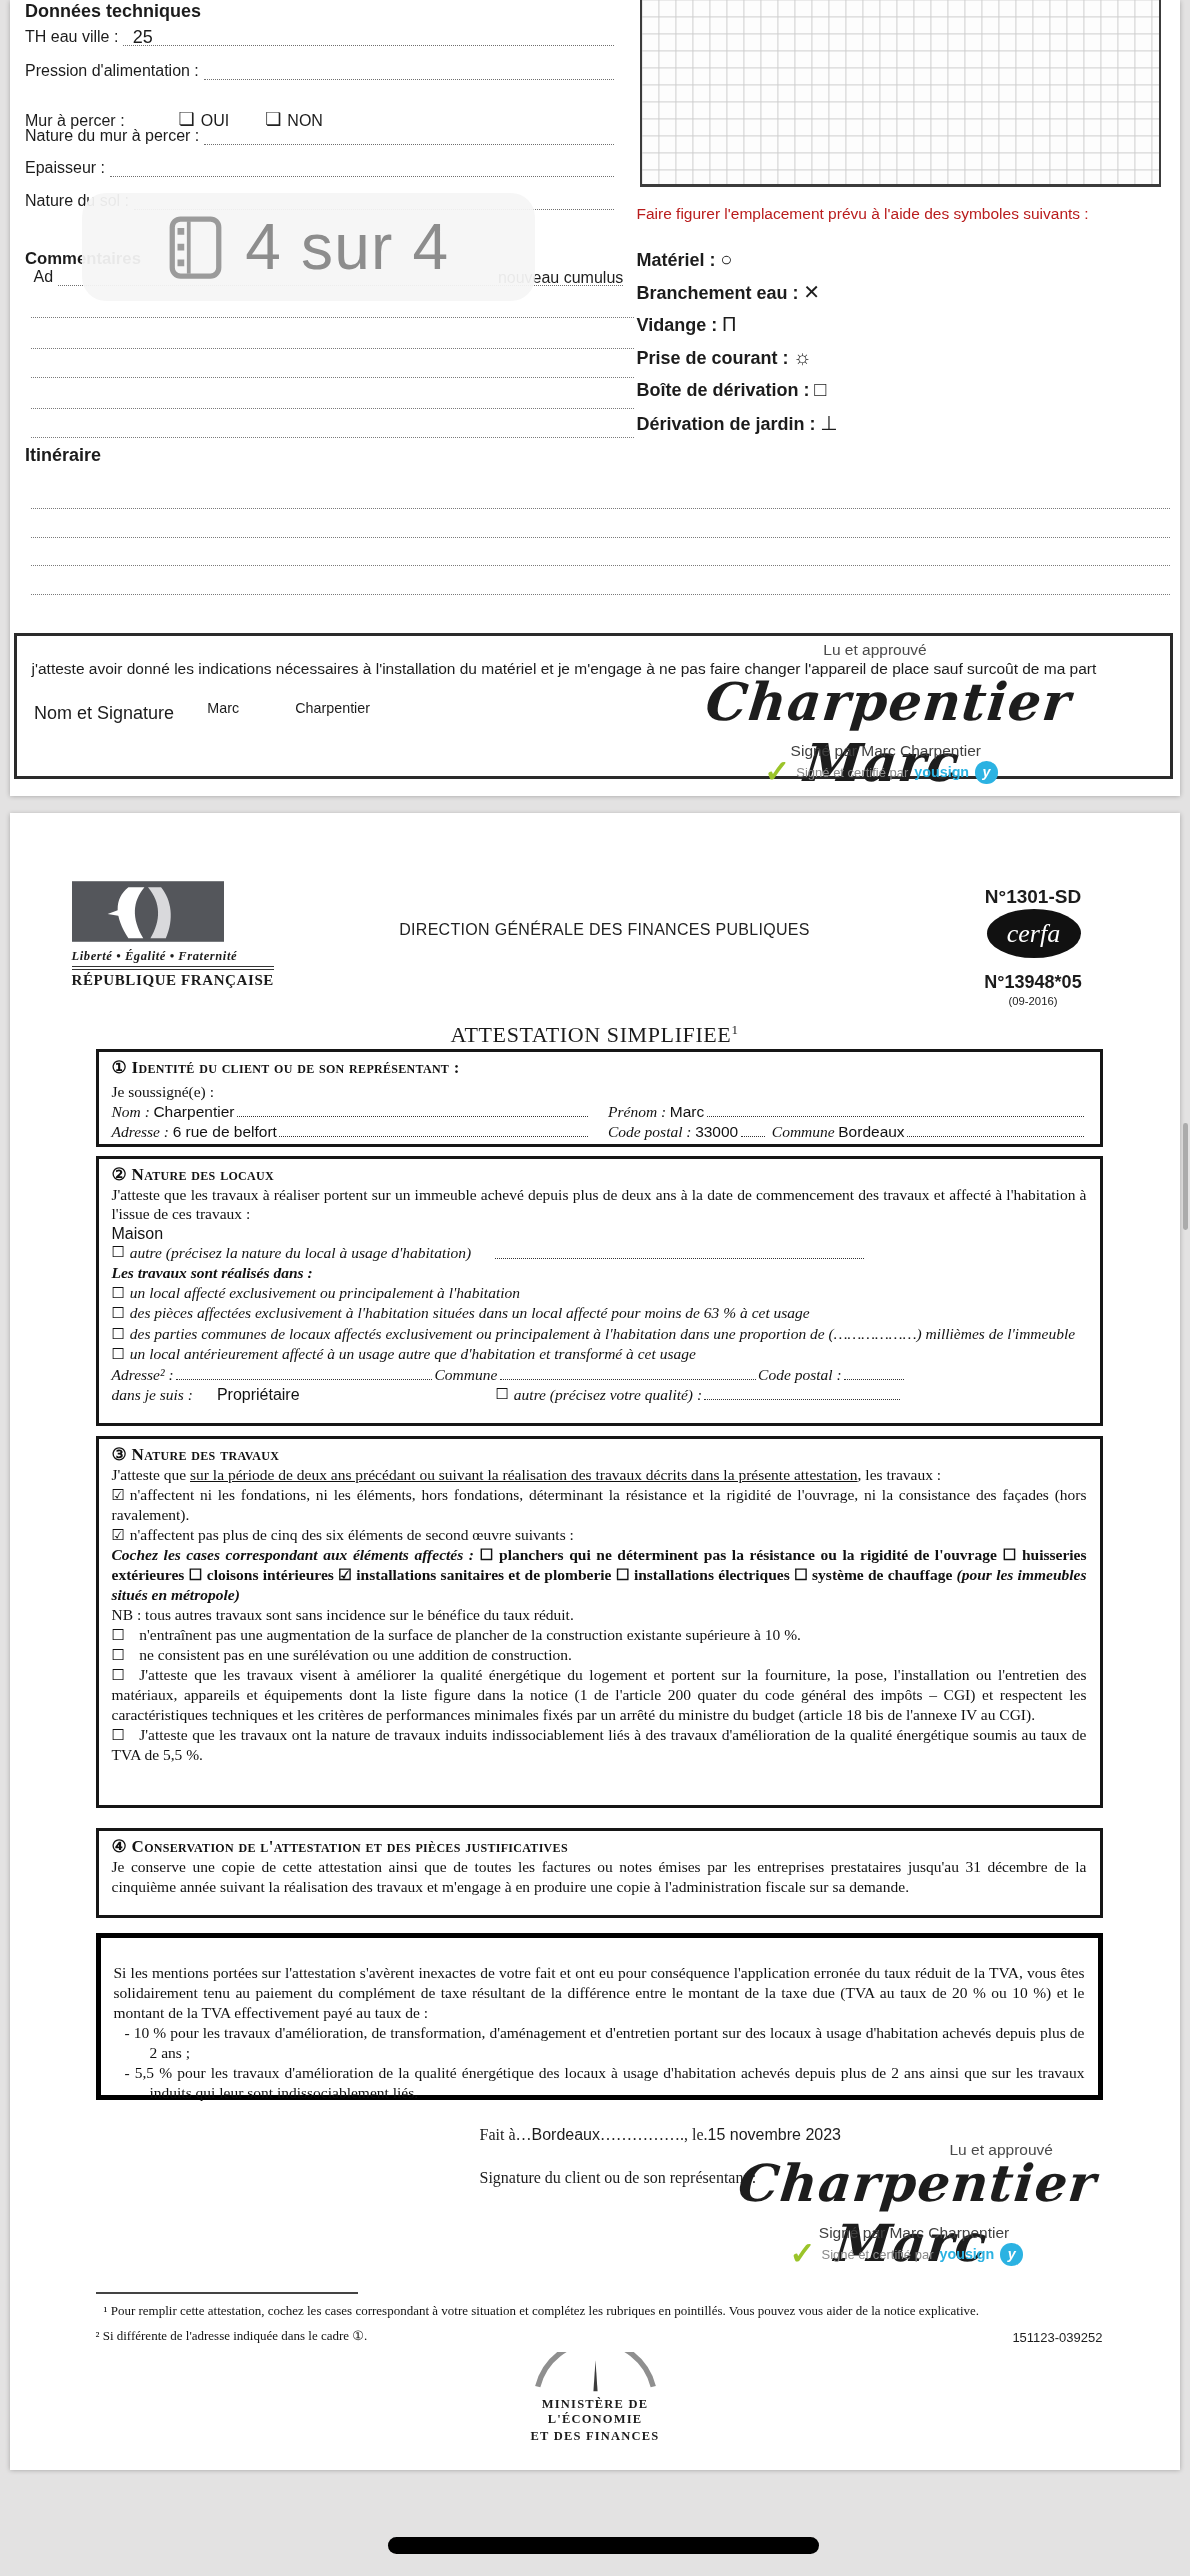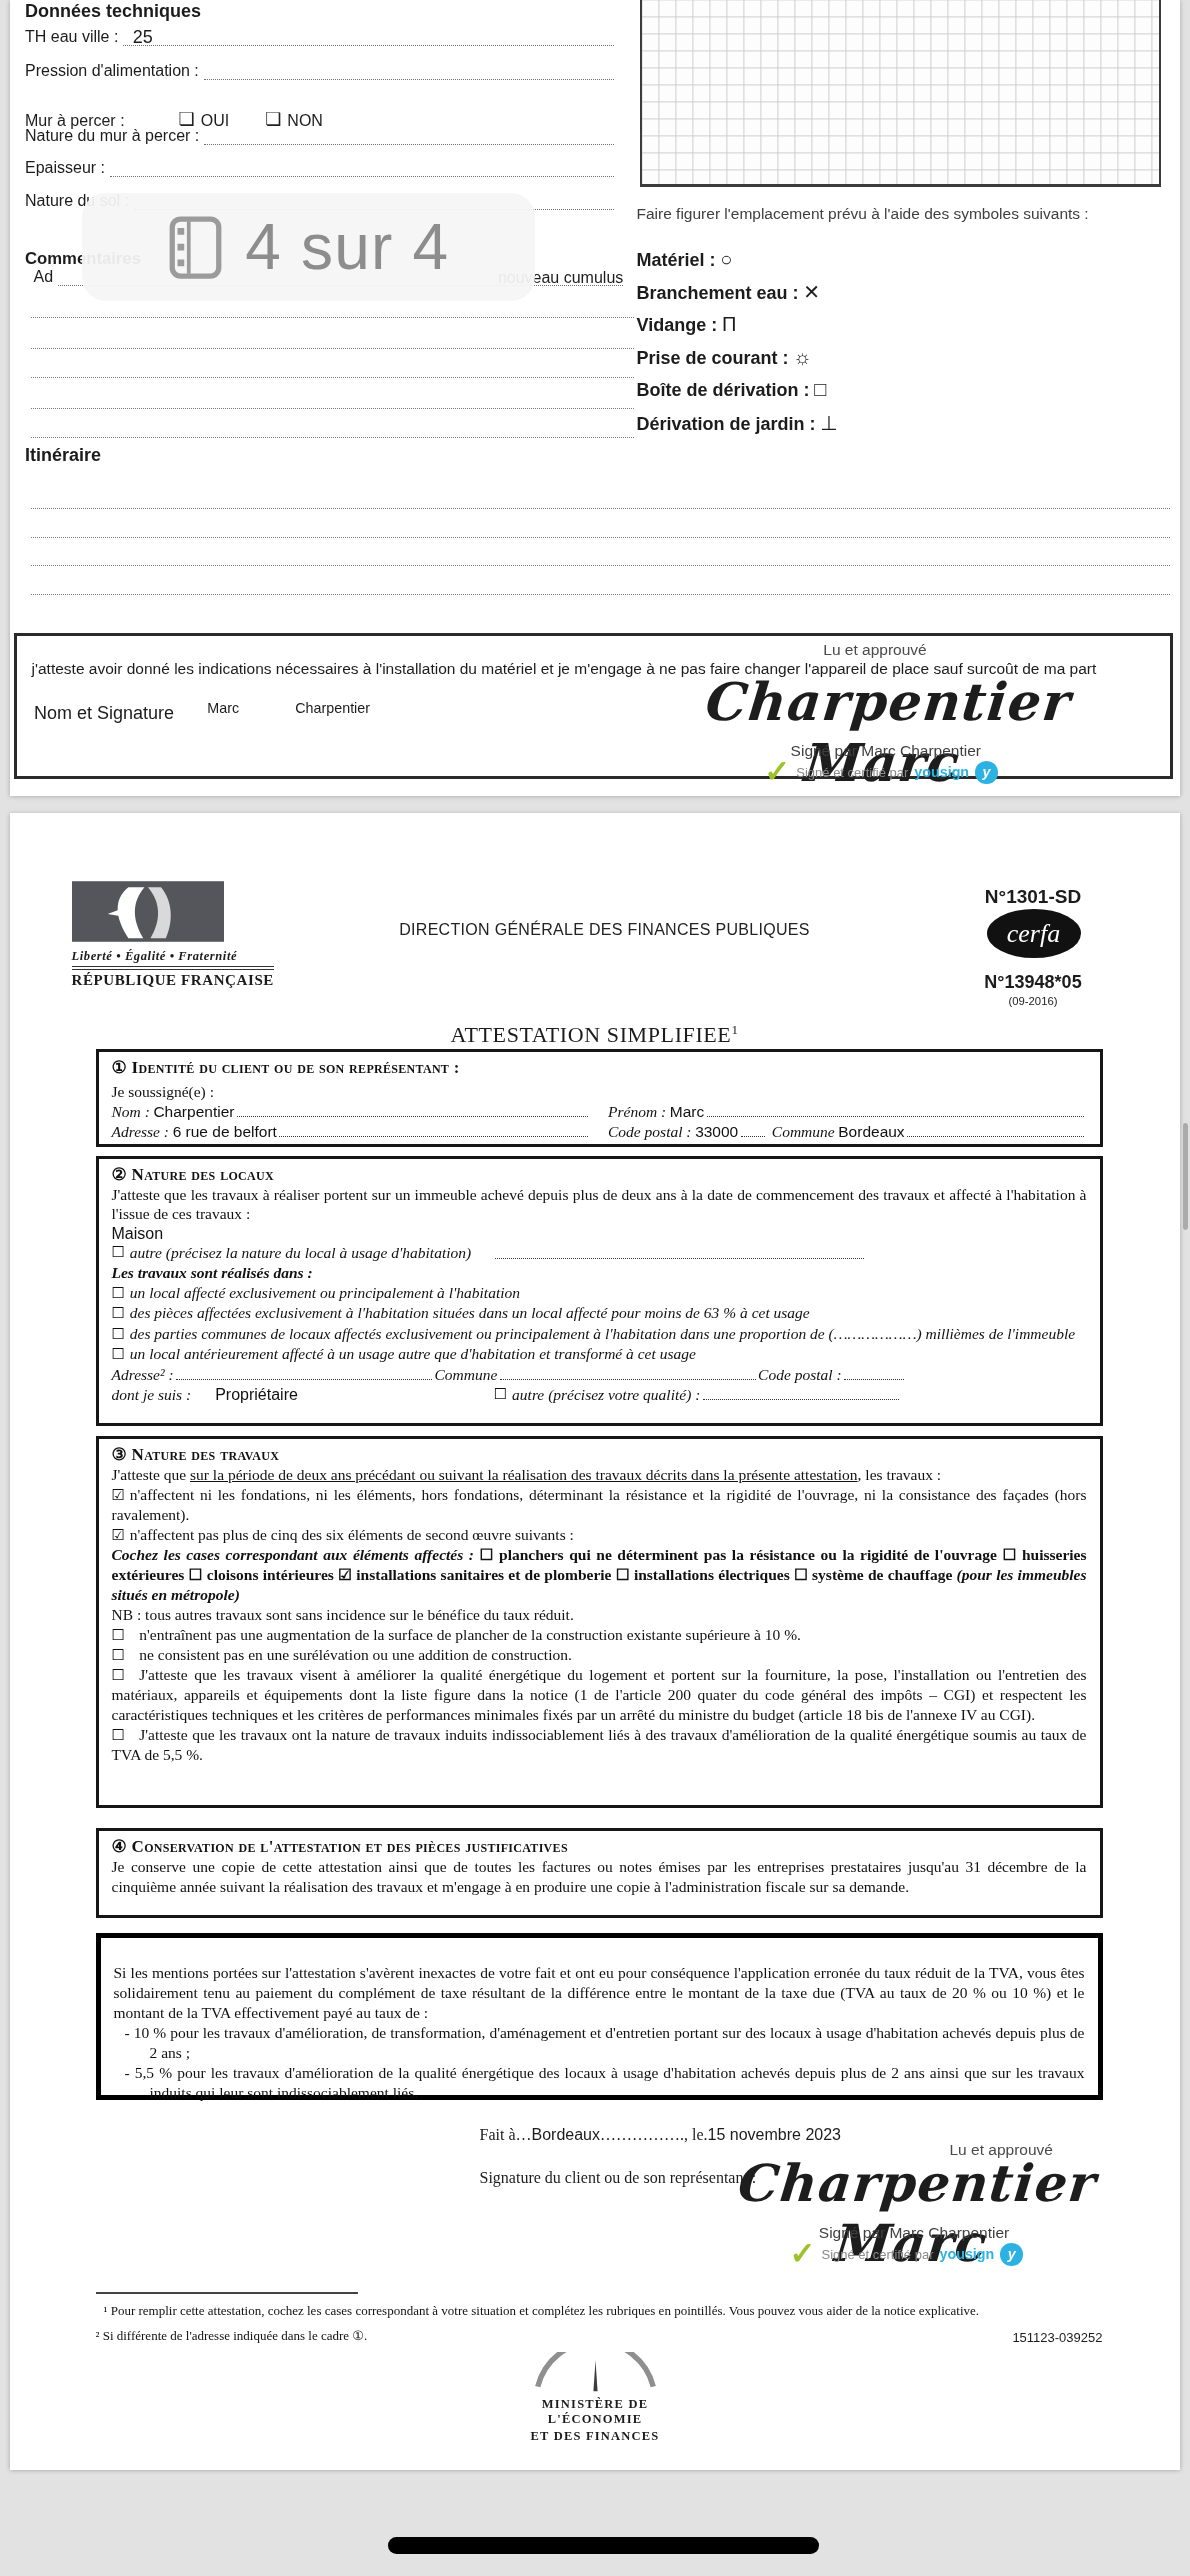--- a/index.html
+++ b/index.html
@@ -26,21 +26,21 @@
   .dotline{border-bottom:1.8px dotted #7a7a7a;height:0;}
   .grid-box{
     left:630px;top:0;width:517px;height:184px;
     border-left:2.4px solid #3c3c3c;border-right:2.4px solid #3c3c3c;border-bottom:3px solid #3c3c3c;
     background-image:
       linear-gradient(#cdcdcd 1.2px, transparent 1.2px),
       linear-gradient(90deg,#cdcdcd 1.2px, transparent 1.2px);
     background-size:17px 17px;background-position:-0.6px -0.6px;
     background-color:#fdfdfd;
   }
-  .legend-intro{left:627px;top:205px;width:547px;font-size:15.5px;color:#404040;}
+  .legend-intro{left:627px;top:205px;width:547px;font-size:15.5px;color:#b91c1c;}
   .legend-item{left:627px;font-size:18px;font-weight:bold;white-space:nowrap;}
   .legend-item .sym{font-weight:normal;font-size:20px;padding-left:4.8px;}
   .pill{
     left:82px;top:193px;width:453px;height:108px;border-radius:24px;
     background:rgba(245,245,245,.94);
     display:flex;align-items:center;justify-content:center;gap:22.6px;
     color:#8d8d8d;
   }
   .pill .pages-label{font-size:64px;letter-spacing:1.2px;}
   .att-box{left:4.8px;top:633px;width:1153px;height:140px;border:3px solid #2a2a2a;}
@@ -266,21 +266,21 @@
     <div class="it"><span class="cb">☐</span><span>un local antérieurement affecté à un usage autre que d'habitation et transformé à cet usage</span></div>
     <div class="frow">
       <span class="it">Adresse² :</span>
       <span class="lead fx" style="width:256px;"></span>
       <span class="it">Commune</span>
       <span class="lead fx" style="width:256px;"></span>
       <span class="it">Code postal :</span>
       <span class="lead fx" style="width:60px;"></span>
     </div>
     <div class="frow">
-      <span class="it">dont je suis :</span>
+      <span class="it">dans je suis :</span>
       <span class="vals" style="font-size:16px;padding-left:24px;">Propriétaire</span>
       <span style="width:196px;"></span>
       <span class="cb">☐</span>
       <span class="it">autre (précisez votre qualité) :</span>
       <span class="lead fx" style="width:196px;"></span>
     </div>
   </div>
 
   <div class="abs fbox" style="top:623px;height:372px;line-height:20px;">
     <div class="hd">③ Nature des travaux</div>

